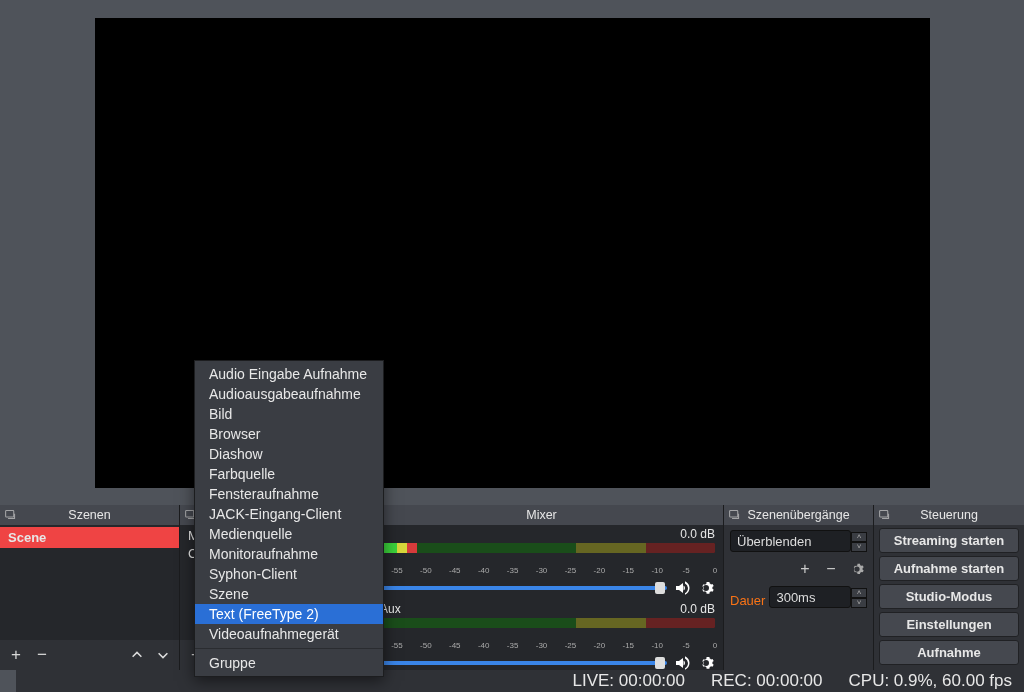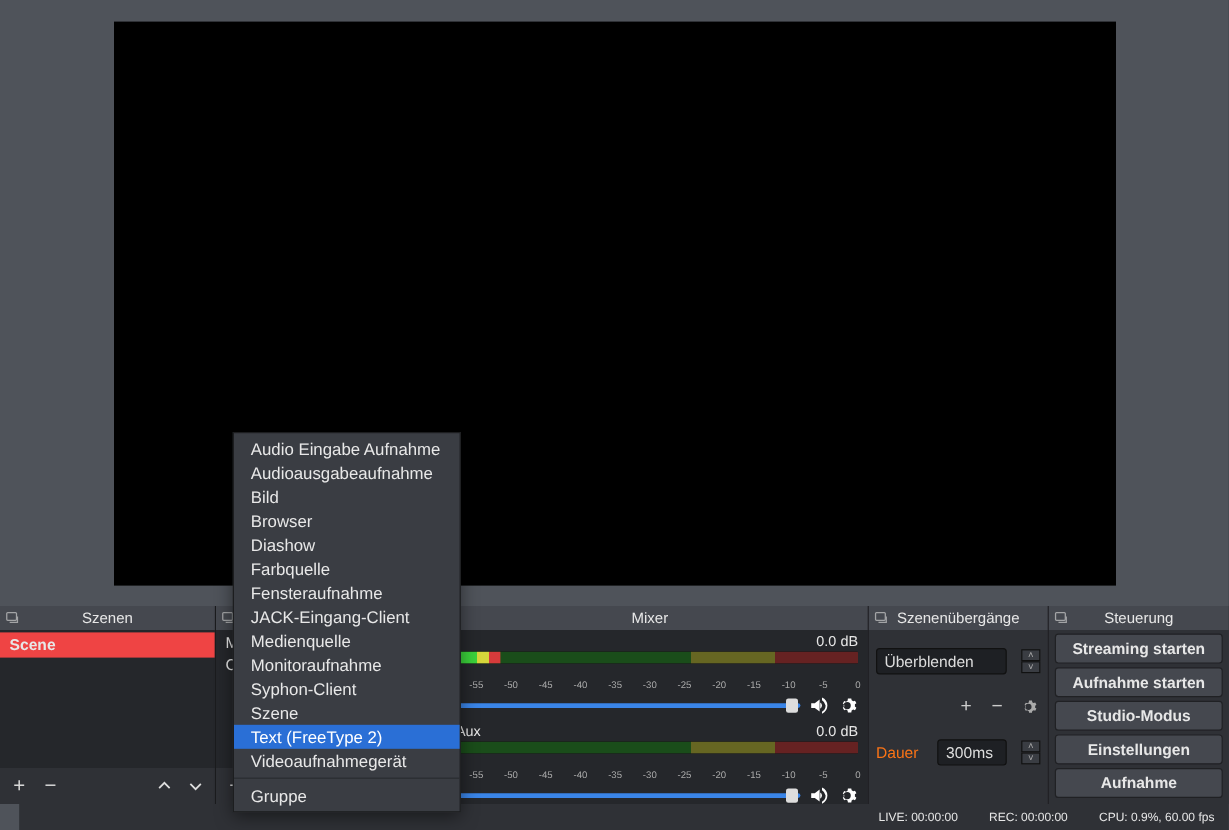--- a/index.html
+++ b/index.html
@@ -13,21 +13,21 @@
   .dock-title .eye-icon { position: absolute; left: 4px; top: 3px; opacity: .7; }
   .eye-icon svg { width: 13px; height: 13px; }
   .dock-body { flex: 1; background: #25272b; position: relative; overflow: hidden; }
   .dock-toolbar { height: 30px; background: #2f3136; display: flex; align-items: center; gap: 2px; padding: 0 4px; }
   .tb-btn { width: 24px; height: 24px; display: flex; align-items: center; justify-content: center; color: #d8d8d8; font-size: 17px; cursor: pointer; }
   .tb-btn svg { width: 14px; height: 14px; }
   
   .scene-list { padding: 2px 0; }
   .scene-item { padding: 3px 8px; background: #ef4444; font-size: 13px; font-weight: bold; }
   
-  .trans-row { padding: 15px 6px; display: flex; align-items: center; gap: 12px; }
+  .trans-row { padding: 5px 6px; display: flex; align-items: flex-end; gap: 0; }
   .trans-select { flex: 1; background: #1e2024; border: 1px solid #111; color: #ddd; padding: 3px 6px; border-radius: 3px; height: 22px; font-size: 13px; }
   .spinner { width: 16px; display: flex; flex-direction: column; }
   .spinner div { height: 10px; background: #3a3d43; border: 1px solid #111; font-size: 8px; text-align: center; line-height: 8px; color: #aaa; }
   .trans-label { font-size: 13px; color: #f97316; margin-right: 4px; }
   .trans-tools { display: flex; justify-content: flex-end; gap: 6px; padding: 2px 6px; align-items: center; }
   .mini-btn { width: 20px; height: 20px; display: flex; align-items: center; justify-content: center; color: #ccc; font-size: 16px; }
   
   .controls { display: flex; flex-direction: column; gap: 3px; padding: 3px 5px; font-weight: bold; }
   .ctrl-btn { background: #45484f; border: 1px solid #202124; color: #e7e7e7; font-size: 13px; padding: 4px 0; text-align: center; border-radius: 3px; cursor: pointer; }
   
@@ -42,21 +42,21 @@
   .slider-track { flex: 1; height: 4px; background: #3a85e8; position: relative; border-radius: 2px; }
   .slider-thumb { position: absolute; top: -4px; width: 10px; height: 12px; background: #ddd; border-radius: 2px; }
   .icon-btn { width: 18px; height: 18px; color: #fff; display: flex; align-items: center; justify-content: center; }
   .icon-btn svg { width: 16px; height: 16px; }
   
   .context-menu { position: absolute; background: #3a3d43; border: 1px solid #1c1d1f; padding: 3px 0; z-index: 100; min-width: 190px; box-shadow: 0 4px 14px rgba(0,0,0,.5); }
   .menu-item { padding: 2px 14px; font-size: 14px; color: #e8e8e8; cursor: default; white-space: nowrap; }
   .menu-item.selected { background: #2a6fd6; color: #fff; }
   .menu-sep { height: 1px; background: #2a2c30; margin: 4px 0; }
   
-  .status-bar { position: absolute; bottom: 0; left: 16px; right: 0; height: 22px; background: #2f3136; display: flex; justify-content: flex-end; align-items: center; gap: 26px; padding: 0 12px; font-size: 10px; color: #e7e7e7; }
+  .status-bar { position: absolute; bottom: 0; left: 16px; right: 0; height: 22px; background: #2f3136; display: flex; justify-content: flex-end; align-items: center; gap: 26px; padding: 0 12px; font-size: 17px; color: #e7e7e7; }
   
   .d-scenes { width: 180px; }
   .d-sources { width: 180px; }
   .d-mixer { flex: 1; }
   .d-trans { width: 150px; }
   .d-controls { width: 150px; }
 </style>
 </head>
 <body>
 

